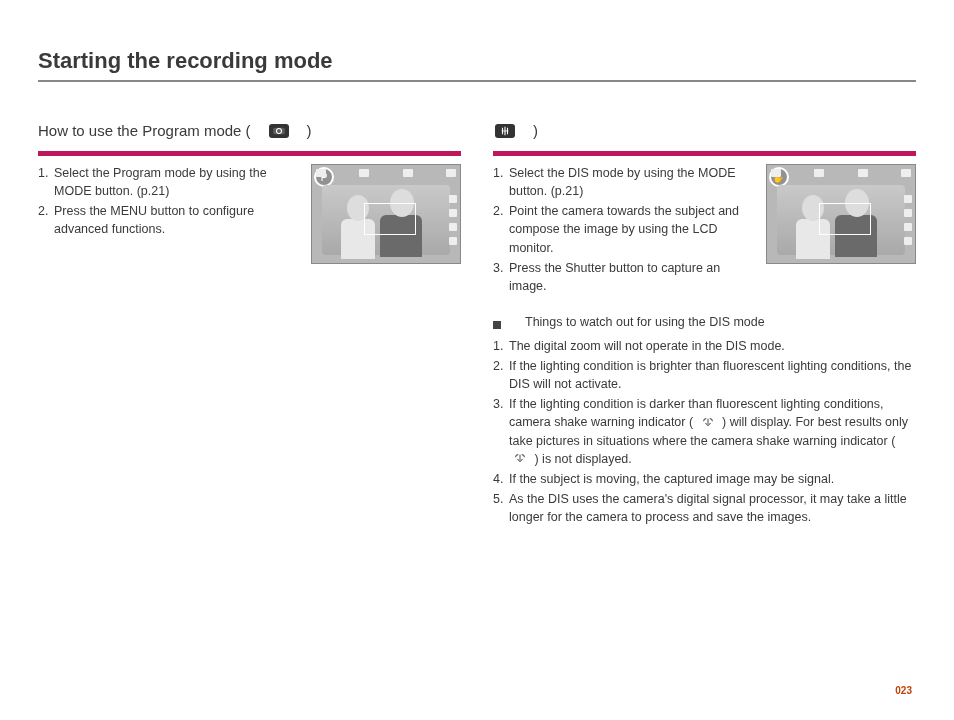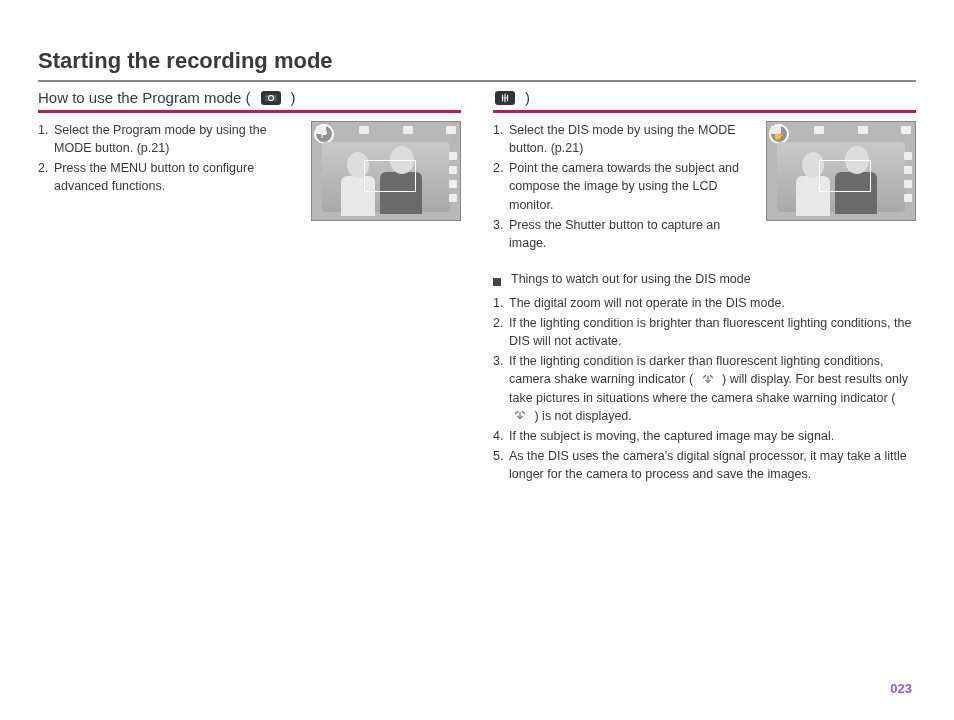--- a/index.html
+++ b/index.html
@@ -10,38 +10,38 @@
     font-family: Arial, Helvetica, sans-serif;
     color: #3a3a3a;
     padding: 48px 38px 28px 38px;
     position: relative;
   }
   .page-title {
     font-size: 22px;
     font-weight: bold;
     border-bottom: 2px solid #888;
     padding-bottom: 6px;
-    margin-bottom: 7px;
+    margin-bottom: 40px;
   }
   .columns {
     display: flex;
     gap: 32px;
   }
   .col {
     flex: 1;
     min-width: 0;
   }
   .section-heading {
     font-size: 15px;
-    border-bottom: 3px solid #be185d;
-    padding-bottom: 4px;
+    border-bottom: 5px solid #be185d;
+    padding-bottom: 12px;
     margin-bottom: 8px;
     display: flex;
     align-items: center;
-    gap: 8px;
+    gap: 16px;
   }
   .mode-icon {
     display: inline-flex;
     align-items: center;
     justify-content: center;
     width: 20px;
     height: 14px;
     background: #333;
     border-radius: 3px;
     color: #fff;
@@ -122,21 +122,21 @@
   .thumb .sidebar {
     position:absolute; right:3px; top:30px; bottom:8px; width:8px;
     display:flex; flex-direction:column; gap:6px;
   }
   .thumb .sidebar span { flex:none; width:8px;height:8px;background:#eee;border-radius:1px;}
   .subhead {
     font-size: 12.5px;
     margin: 14px 0 8px 0;
     display: flex;
     align-items: flex-end;
-    gap: 10px;
+    gap: 24px;
   }
   .subhead .square {
     width: 8px; height: 8px; background:#444; margin-top:4px; flex:none;
   }
   .watchlist {
     font-size: 12.5px;
     line-height: 1.45;
   }
   .watchlist .step {
     display: flex;
@@ -147,23 +147,23 @@
   }
   .inline-icon {
     display:inline-flex; align-items:center; justify-content:center;
     width:18px;height:14px; vertical-align:middle; margin:0 2px;
   }
   .inline-icon svg { width:14px;height:14px; stroke:#555; fill:none; stroke-width:1.2;}
   .page-num {
     position:absolute;
     right: 42px;
     bottom: 24px;
-    font-size: 13px;
+    font-size: 10px;
     font-weight: bold;
-    color:#8b5cf6;
+    color:#c2410c;
   }
 </style>
 </head>
 <body>
 
 <div class="page-title">Starting the recording mode</div>
 
 <div class="columns">
 
   <div class="col">

